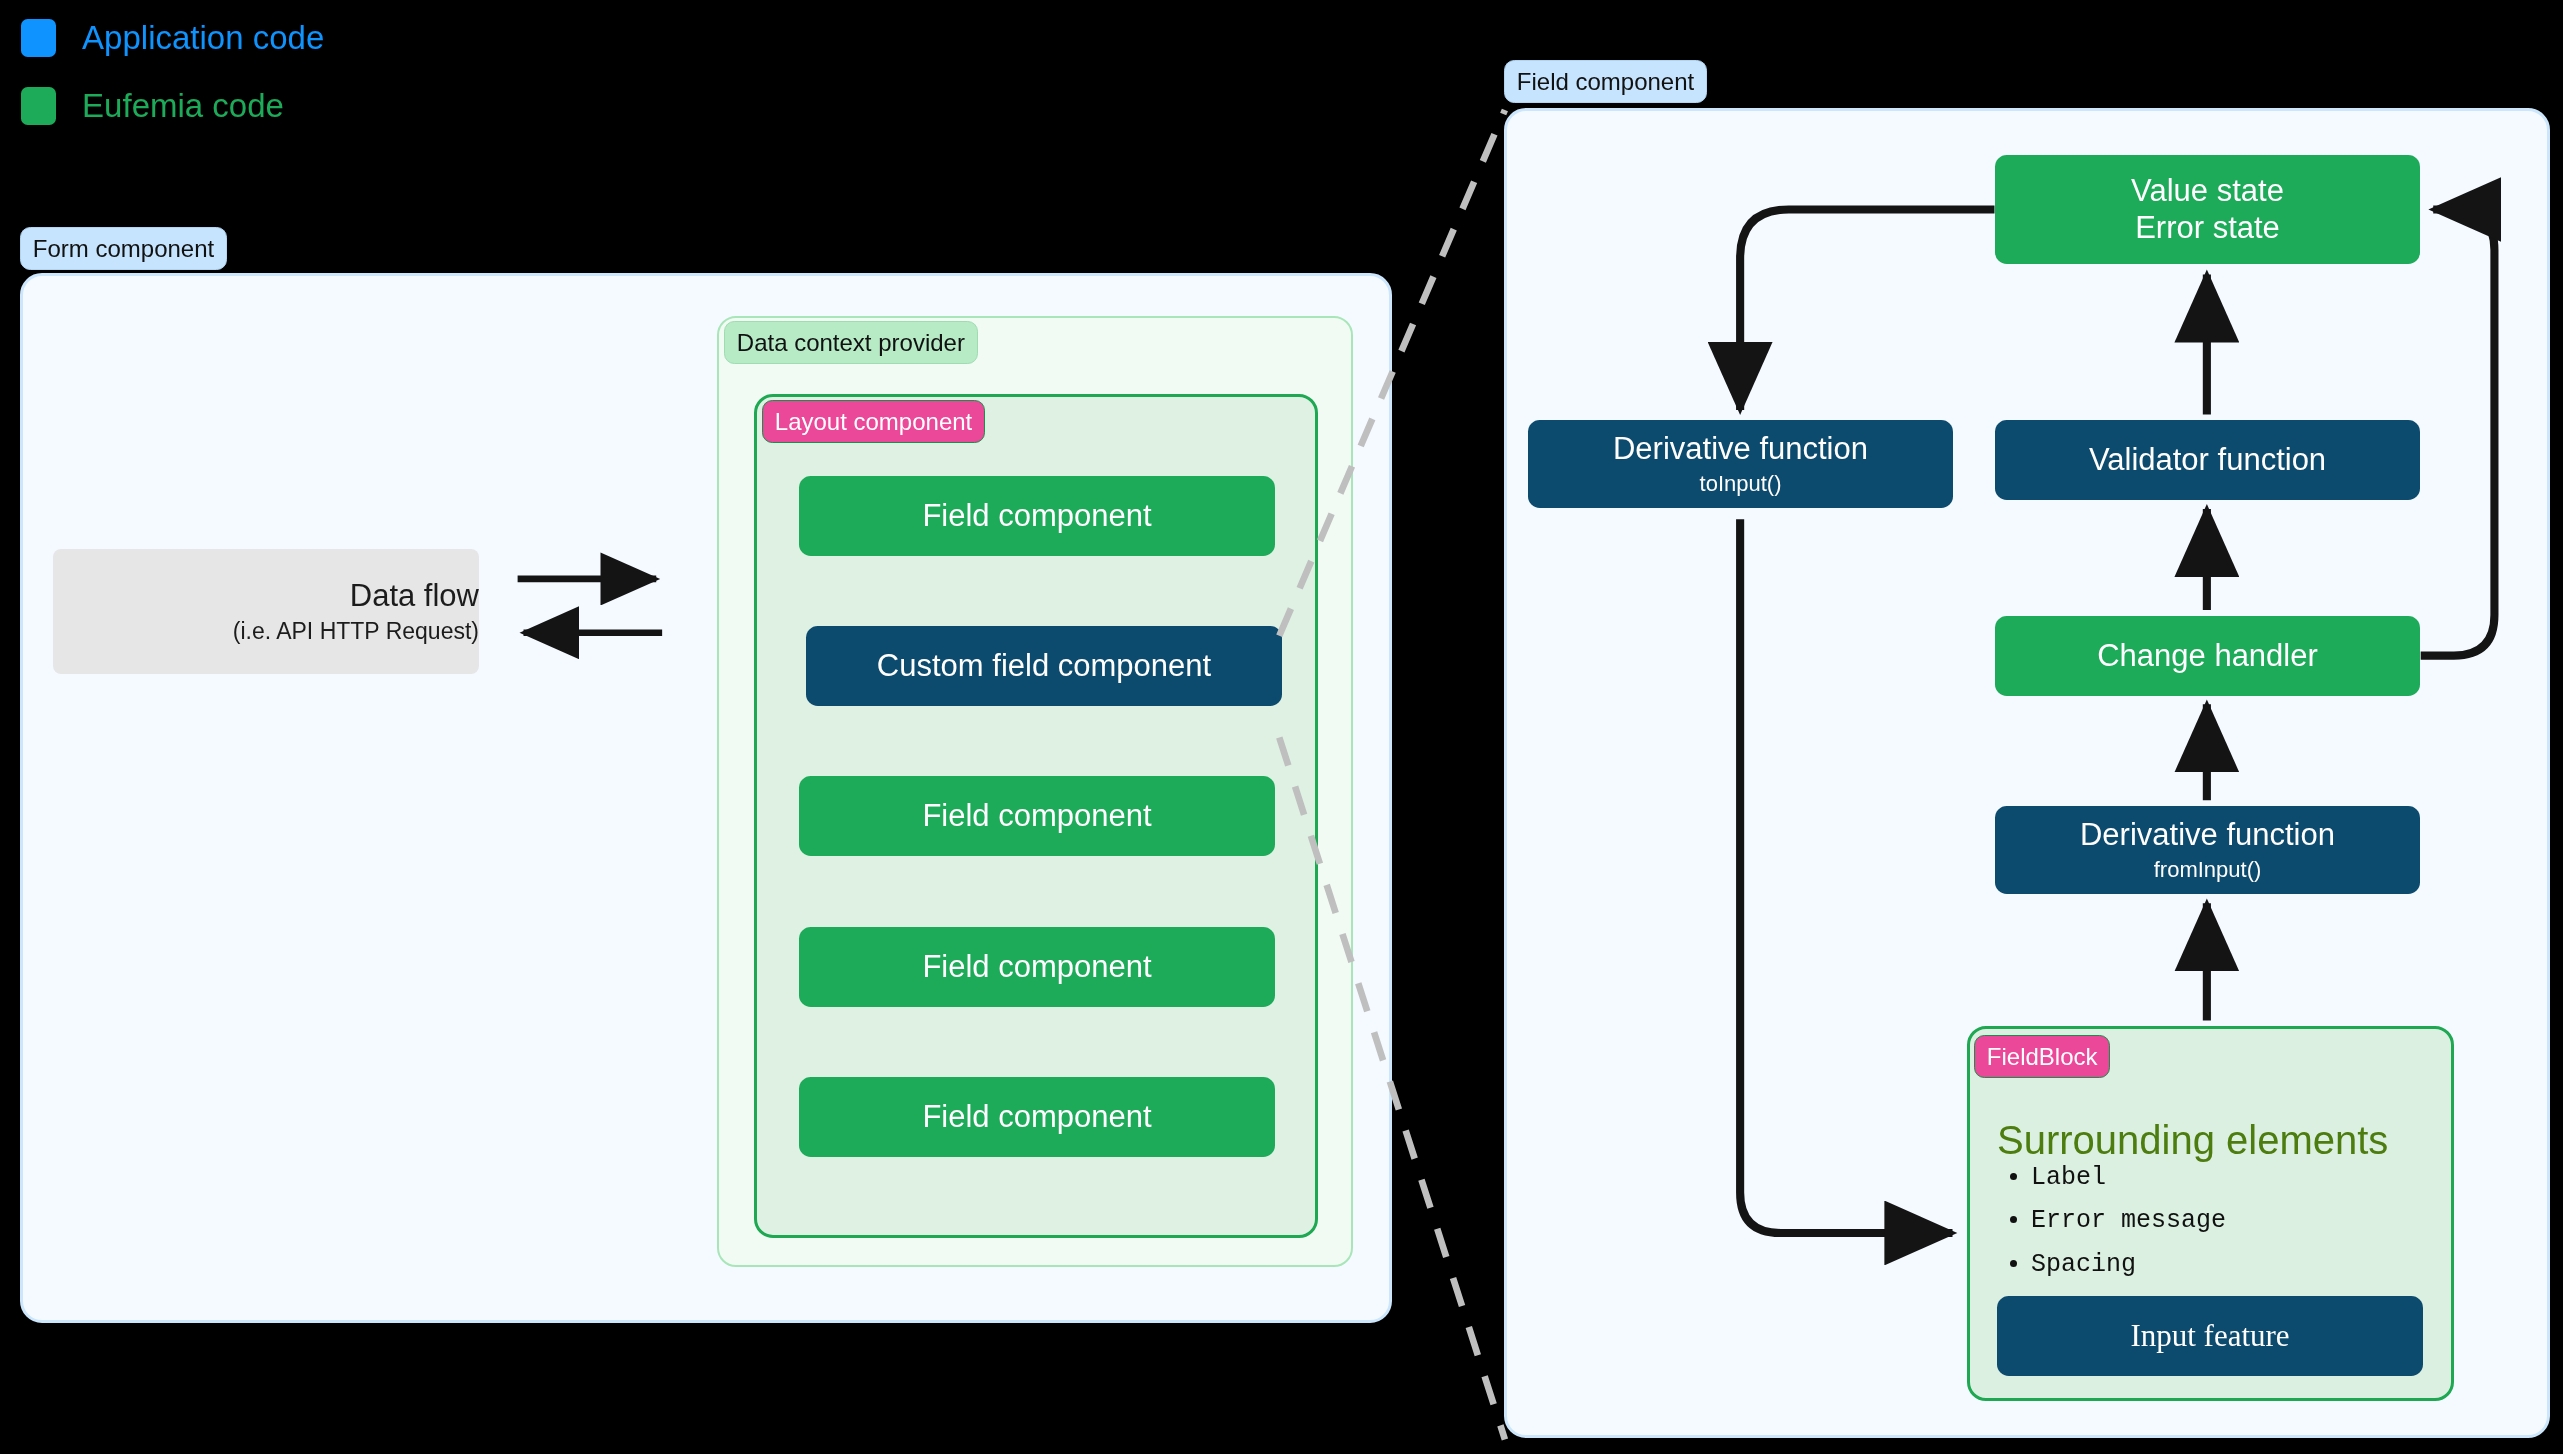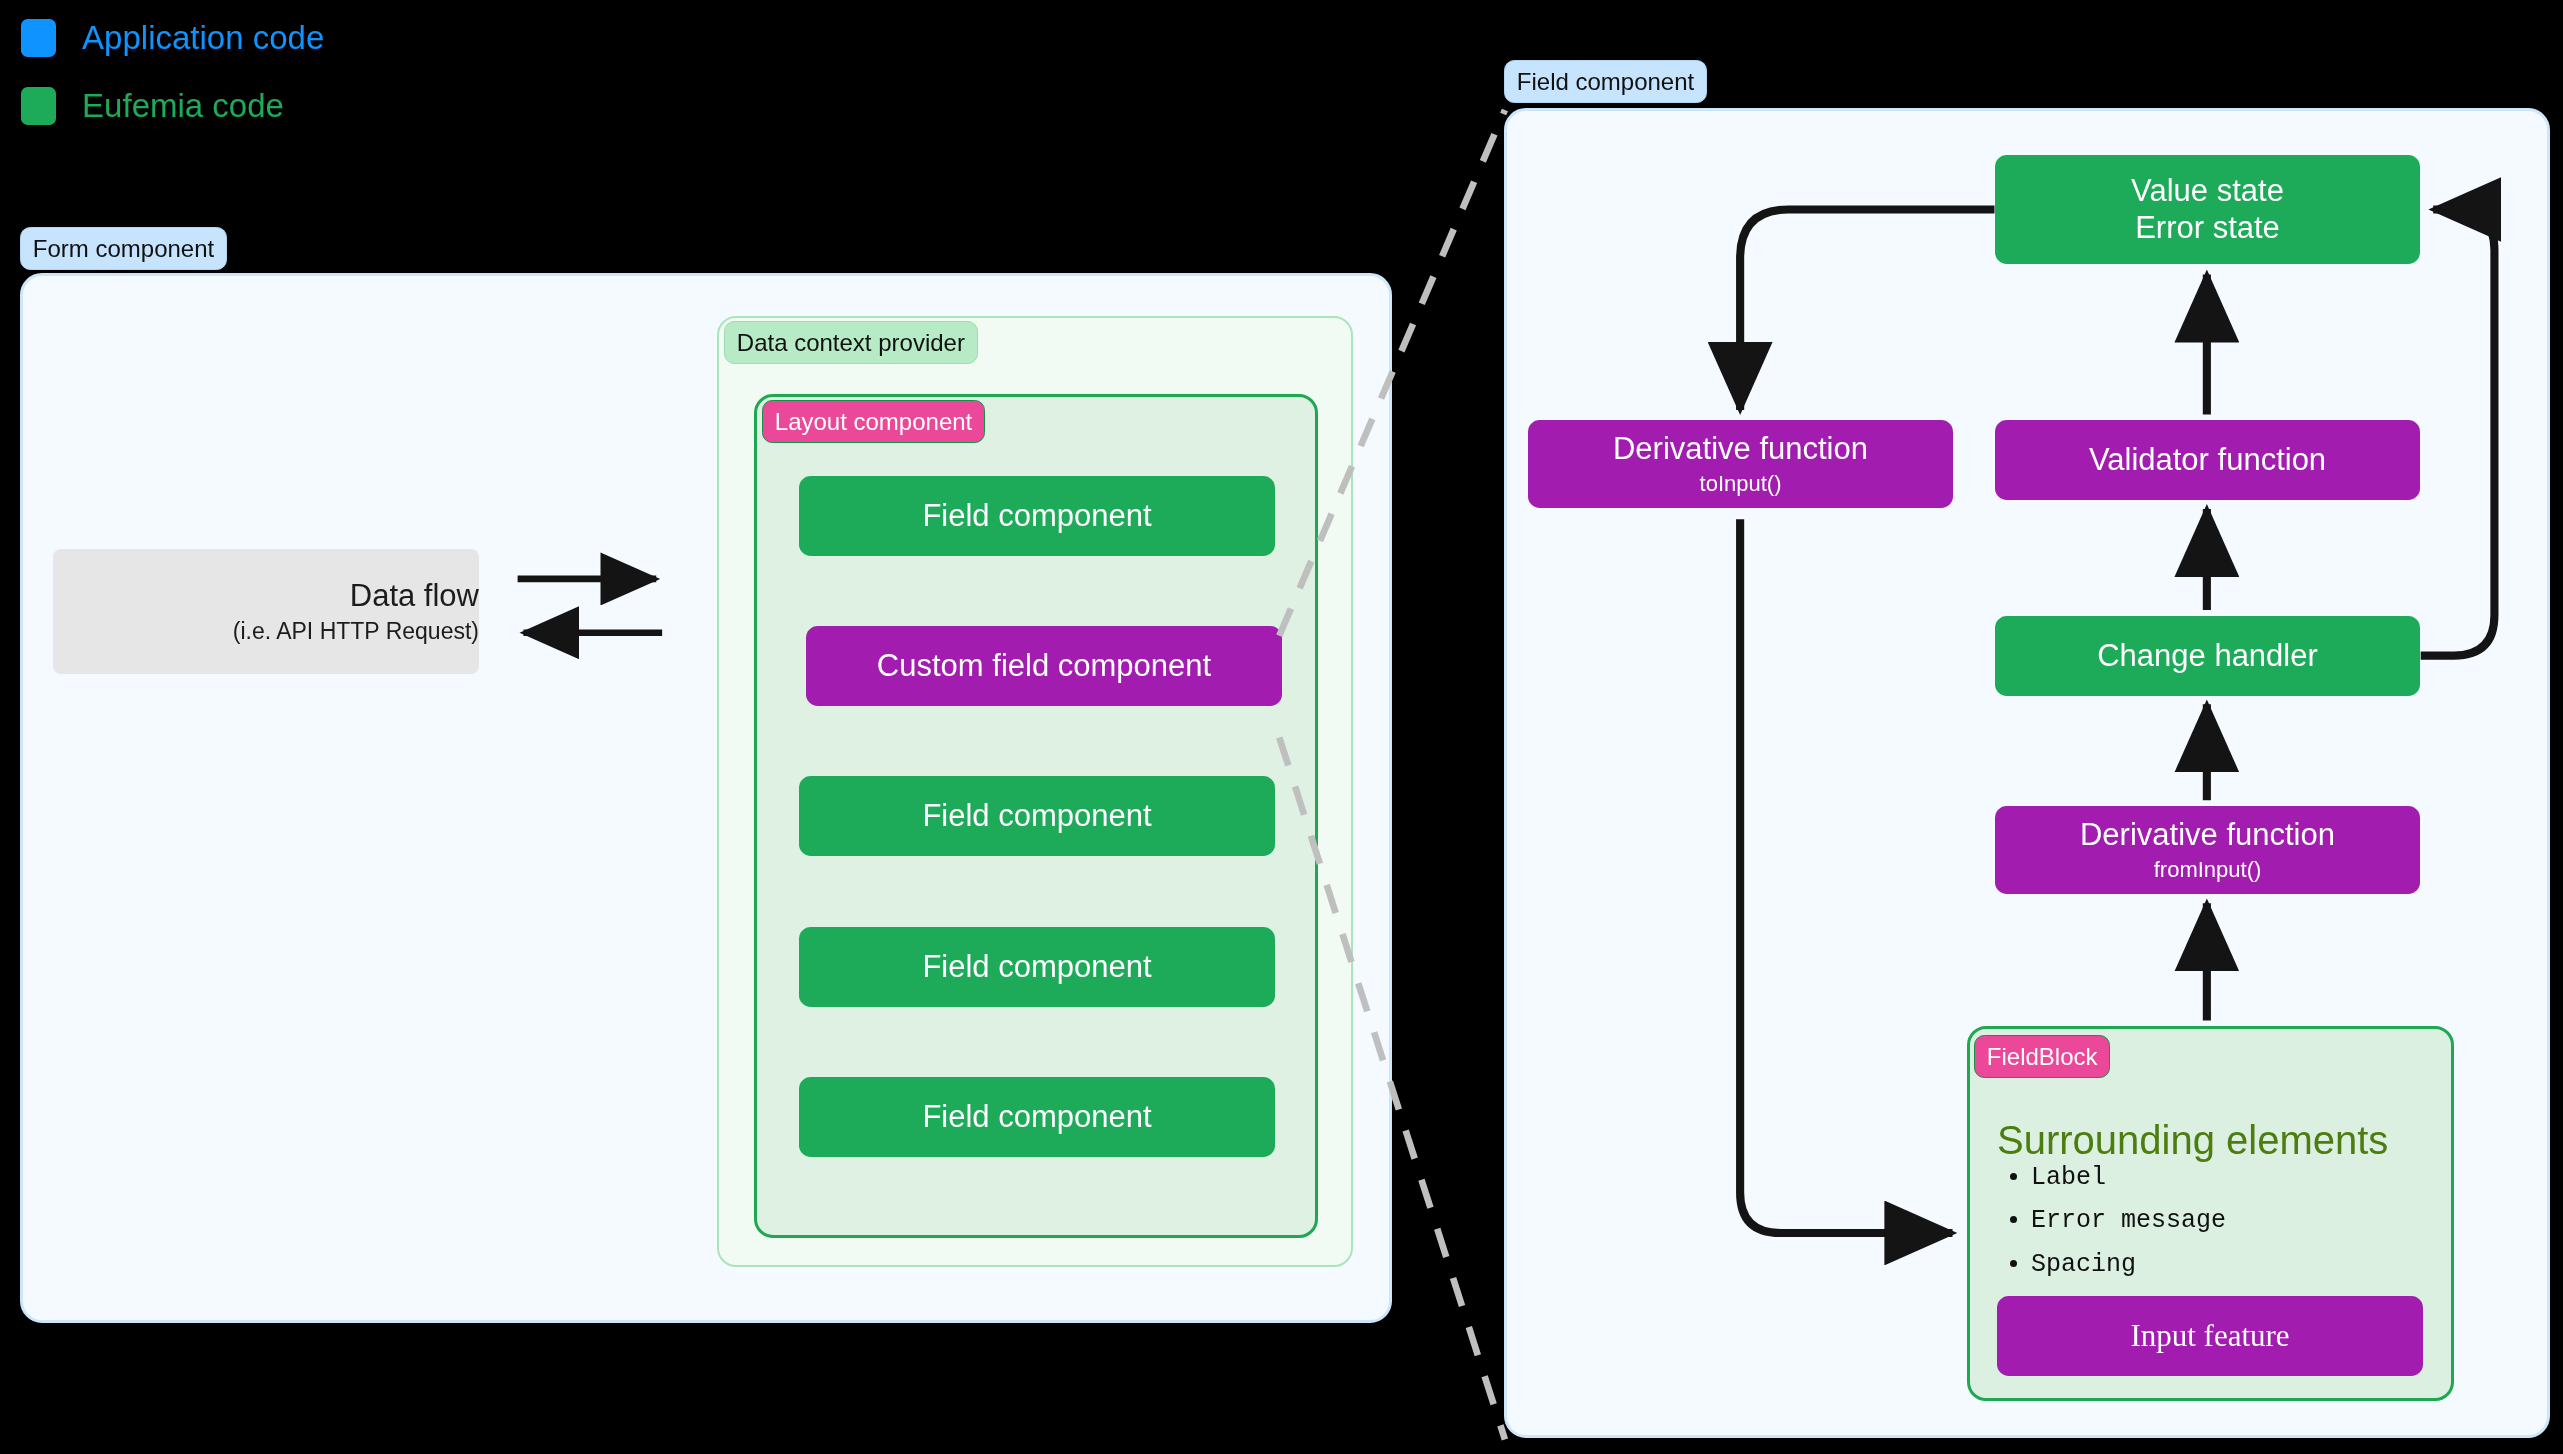--- a/index.html
+++ b/index.html
@@ -34,21 +34,21 @@
   .tag-green-light{background:#B7EBC6;border:1.5px solid #9FDCB1;color:#111;}
   .tag-green-solid{background:#ec4899;border:1.5px solid #16914A;color:#fff;}
 
   
   .box{
     position:absolute;border-radius:11.8px;
     display:flex;flex-direction:column;align-items:center;justify-content:center;
     color:#fff;text-align:center;box-sizing:border-box;
   }
   .box-green{background:#1DAA59;}
-  .box-blue{background:#a21caf;}
+  .box-blue{background:#0c4a6e;}
   .box-title{font-size:31px;line-height:1.18;}
   .box-sub{font-size:22px;line-height:1.2;margin-top:2.9px;}
 
   .grey-box{
     position:absolute;background:#E6E6E6;border-radius:8px;
     display:flex;flex-direction:column;align-items:flex-end;justify-content:center;
     color:#1c1c1c;text-align:center;box-sizing:border-box;
   }
   .grey-title{font-size:31px;line-height:1.2;}
   .grey-sub{font-size:23px;line-height:1.2;margin-top:4.4px;}

